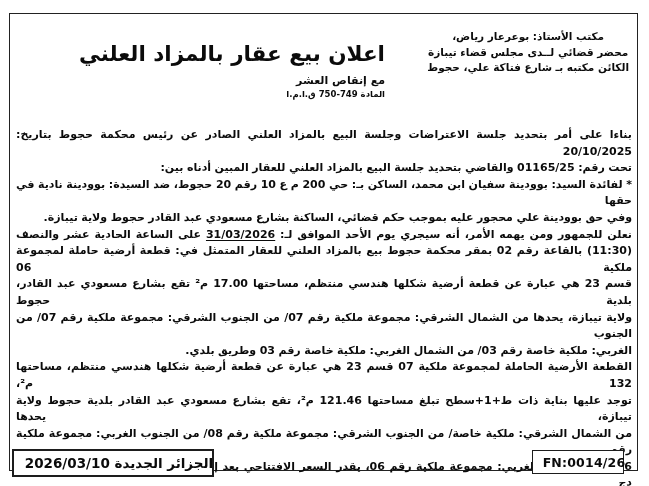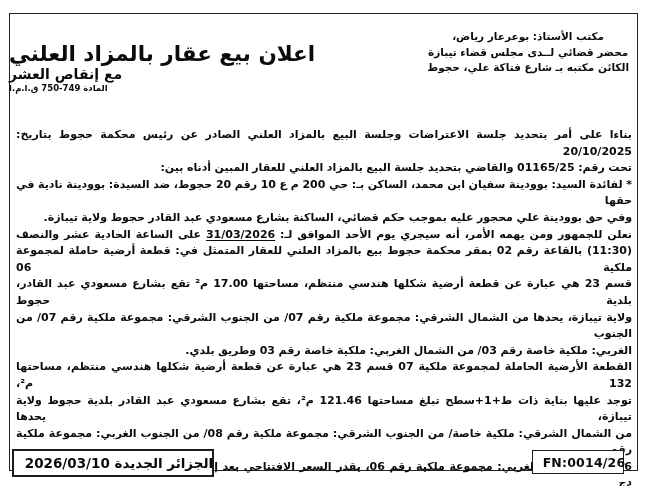--- a/index.html
+++ b/index.html
@@ -11,24 +11,24 @@
   }
   .page-border{
     position:absolute;left:9px;top:13px;width:629px;height:458px;
     border:1.5px solid #222;box-sizing:border-box;background:#fff;
   }
   .office-header{
     position:absolute;top:29px;right:20px;direction:rtl;
     text-align:center;font-size:10.5px;line-height:15.5px;white-space:nowrap;
   }
   .title-block{
-    position:absolute;top:39px;left:9px;width:360px;direction:rtl;text-align:left;
+    position:absolute;top:39px;left:25px;width:360px;direction:rtl;text-align:right;
   }
   .main-title{font-size:21.5px;line-height:29px;}
-  .subtitle{font-size:14px;line-height:13px;}
+  .subtitle{font-size:11px;margin-top:6px;line-height:13px;}
   .article-ref{font-size:8.5px;margin-top:2px;line-height:10px;}
   .body-text{
     position:absolute;top:127px;left:16px;width:616px;direction:rtl;
     font-size:11px;line-height:16.6px;word-spacing:-0.3px;
   }
   .body-line{text-align:right;}
   .body-line.full{text-align:justify;text-align-last:justify;}
   .u{text-decoration:underline;text-underline-offset:2px;}
   .footer-box{
     position:absolute;background:#fff;box-sizing:border-box;

